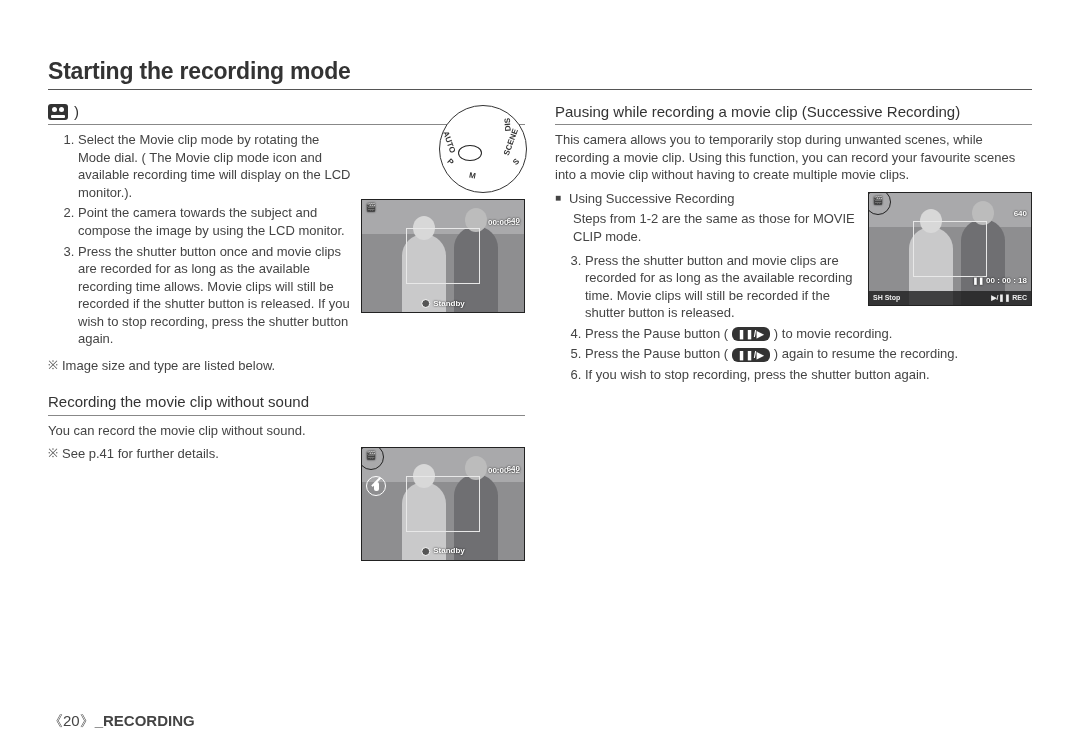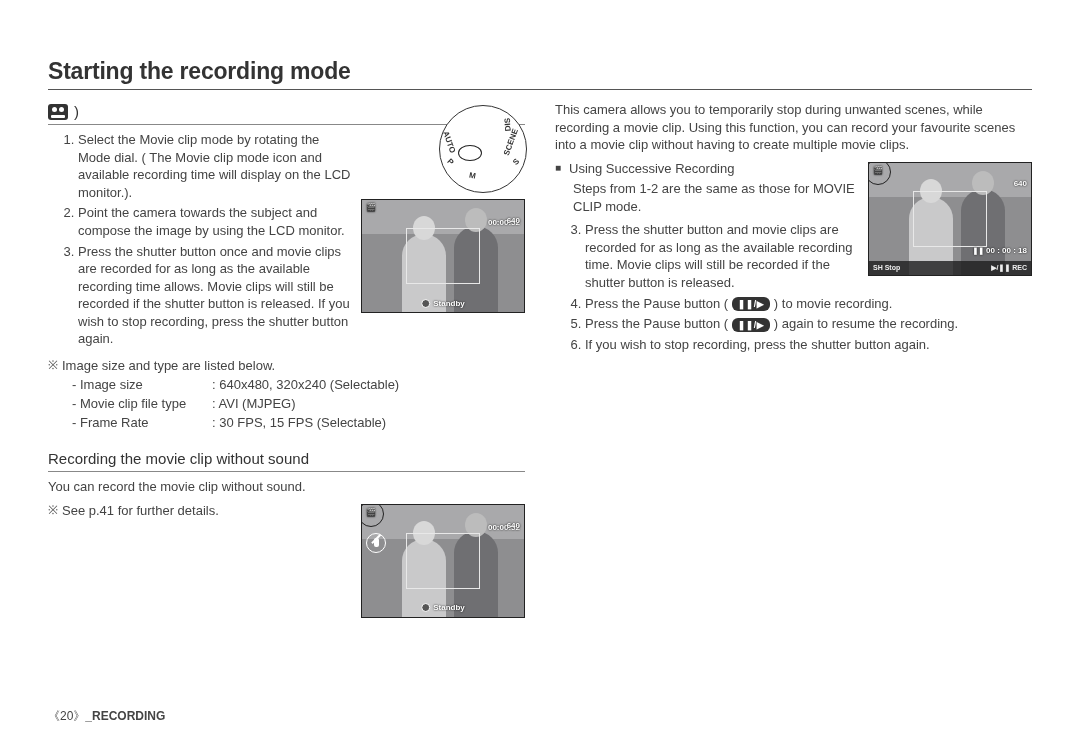--- a/index.html
+++ b/index.html
@@ -123,22 +123,22 @@
   .lcd .mic-badge::after{content:"";position:absolute;width:12px;height:1.5px;background:#fff;top:4px;left:3px;transform:rotate(-45deg);}
   .lcd .bottombar{
     position:absolute;bottom:0;left:0;right:0;height:14px;background:rgba(30,30,30,0.8);
     display:flex;align-items:center;justify-content:space-between;padding:0 4px;box-sizing:border-box;
   }
   .lcd .bottombar span{font-size:7px;color:#eee;font-weight:bold;}
   .lcd .circle-mic{
     position:absolute;top:-4px;left:-4px;width:24px;height:24px;border:1.5px solid #222;border-radius:50%;
   }
   .footer{
-    position:absolute;bottom:22px;left:48px;
-    font-size:12px;color:#444;
+    position:absolute;bottom:15px;left:48px;
+    font-size:15px;color:#444;
   }
   .footer .pg{font-weight:normal;}
   .footer .sec{font-weight:bold;}
   .clearfix::after{content:"";display:block;clear:both;}
 </style>
 </head>
 <body>
 
 <div class="page-title">Starting the recording mode</div>
 
@@ -183,25 +183,20 @@
       </div>
 
       <ol class="steps">
         <li>Select the Movie clip mode by rotating the Mode dial. ( The Movie clip mode icon and available recording time will display on the LCD monitor.).</li>
         <li>Point the camera towards the subject and compose the image by using the LCD monitor.</li>
         <li>Press the shutter button once and movie clips are recorded for as long as the available recording time allows. Movie clips will still be recorded if the shutter button is released. If you wish to stop recording, press the shutter button again.</li>
       </ol>
     </div>
 
     <div class="note">Image size and type are listed below.</div>
-    <div class="speclist">
-      <div><span class="spec-label">- Image size</span><span>: 640x480, 320x240 (Selectable)</span></div>
-      <div><span class="spec-label">- Movie clip file type</span><span>: AVI (MJPEG)</span></div>
-      <div><span class="spec-label">- Frame Rate</span><span>: 30 FPS, 15 FPS (Selectable)</span></div>
-    </div>
 
     <div class="subheading" style="margin-top:18px">Recording the movie clip without sound</div>
     <p>You can record the movie clip without sound.</p>
 
     <div class="clearfix">
       <div class="floatfig">
         <div class="lcd">
           <div class="photo"></div>
           <div class="person p1">
               <div class="head"></div>
@@ -216,20 +211,21 @@
           <div class="mic-badge"></div>
           <div class="circle-mic"></div>
           <span class="osd bc"><span class="rec-dot"></span><span>Standby</span></span>
         </div>
       </div>
       <div class="note" style="margin-top:2px">See p.41 for further details.</div>
     </div>
   </div>
 
   <div class="col">
+    <div class="subheading">Pausing while recording a movie clip (Successive Recording)</div>
     <p>This camera allows you to temporarily stop during unwanted scenes, while recording a movie clip. Using this function, you can record your favourite scenes into a movie clip without having to create multiple movie clips.</p>
 
     <div class="clearfix">
       <div class="floatfig">
         <div class="lcd">
           <div class="photo"></div>
           <div class="person p1">
               <div class="head"></div>
             </div>
           <div class="person p2">

